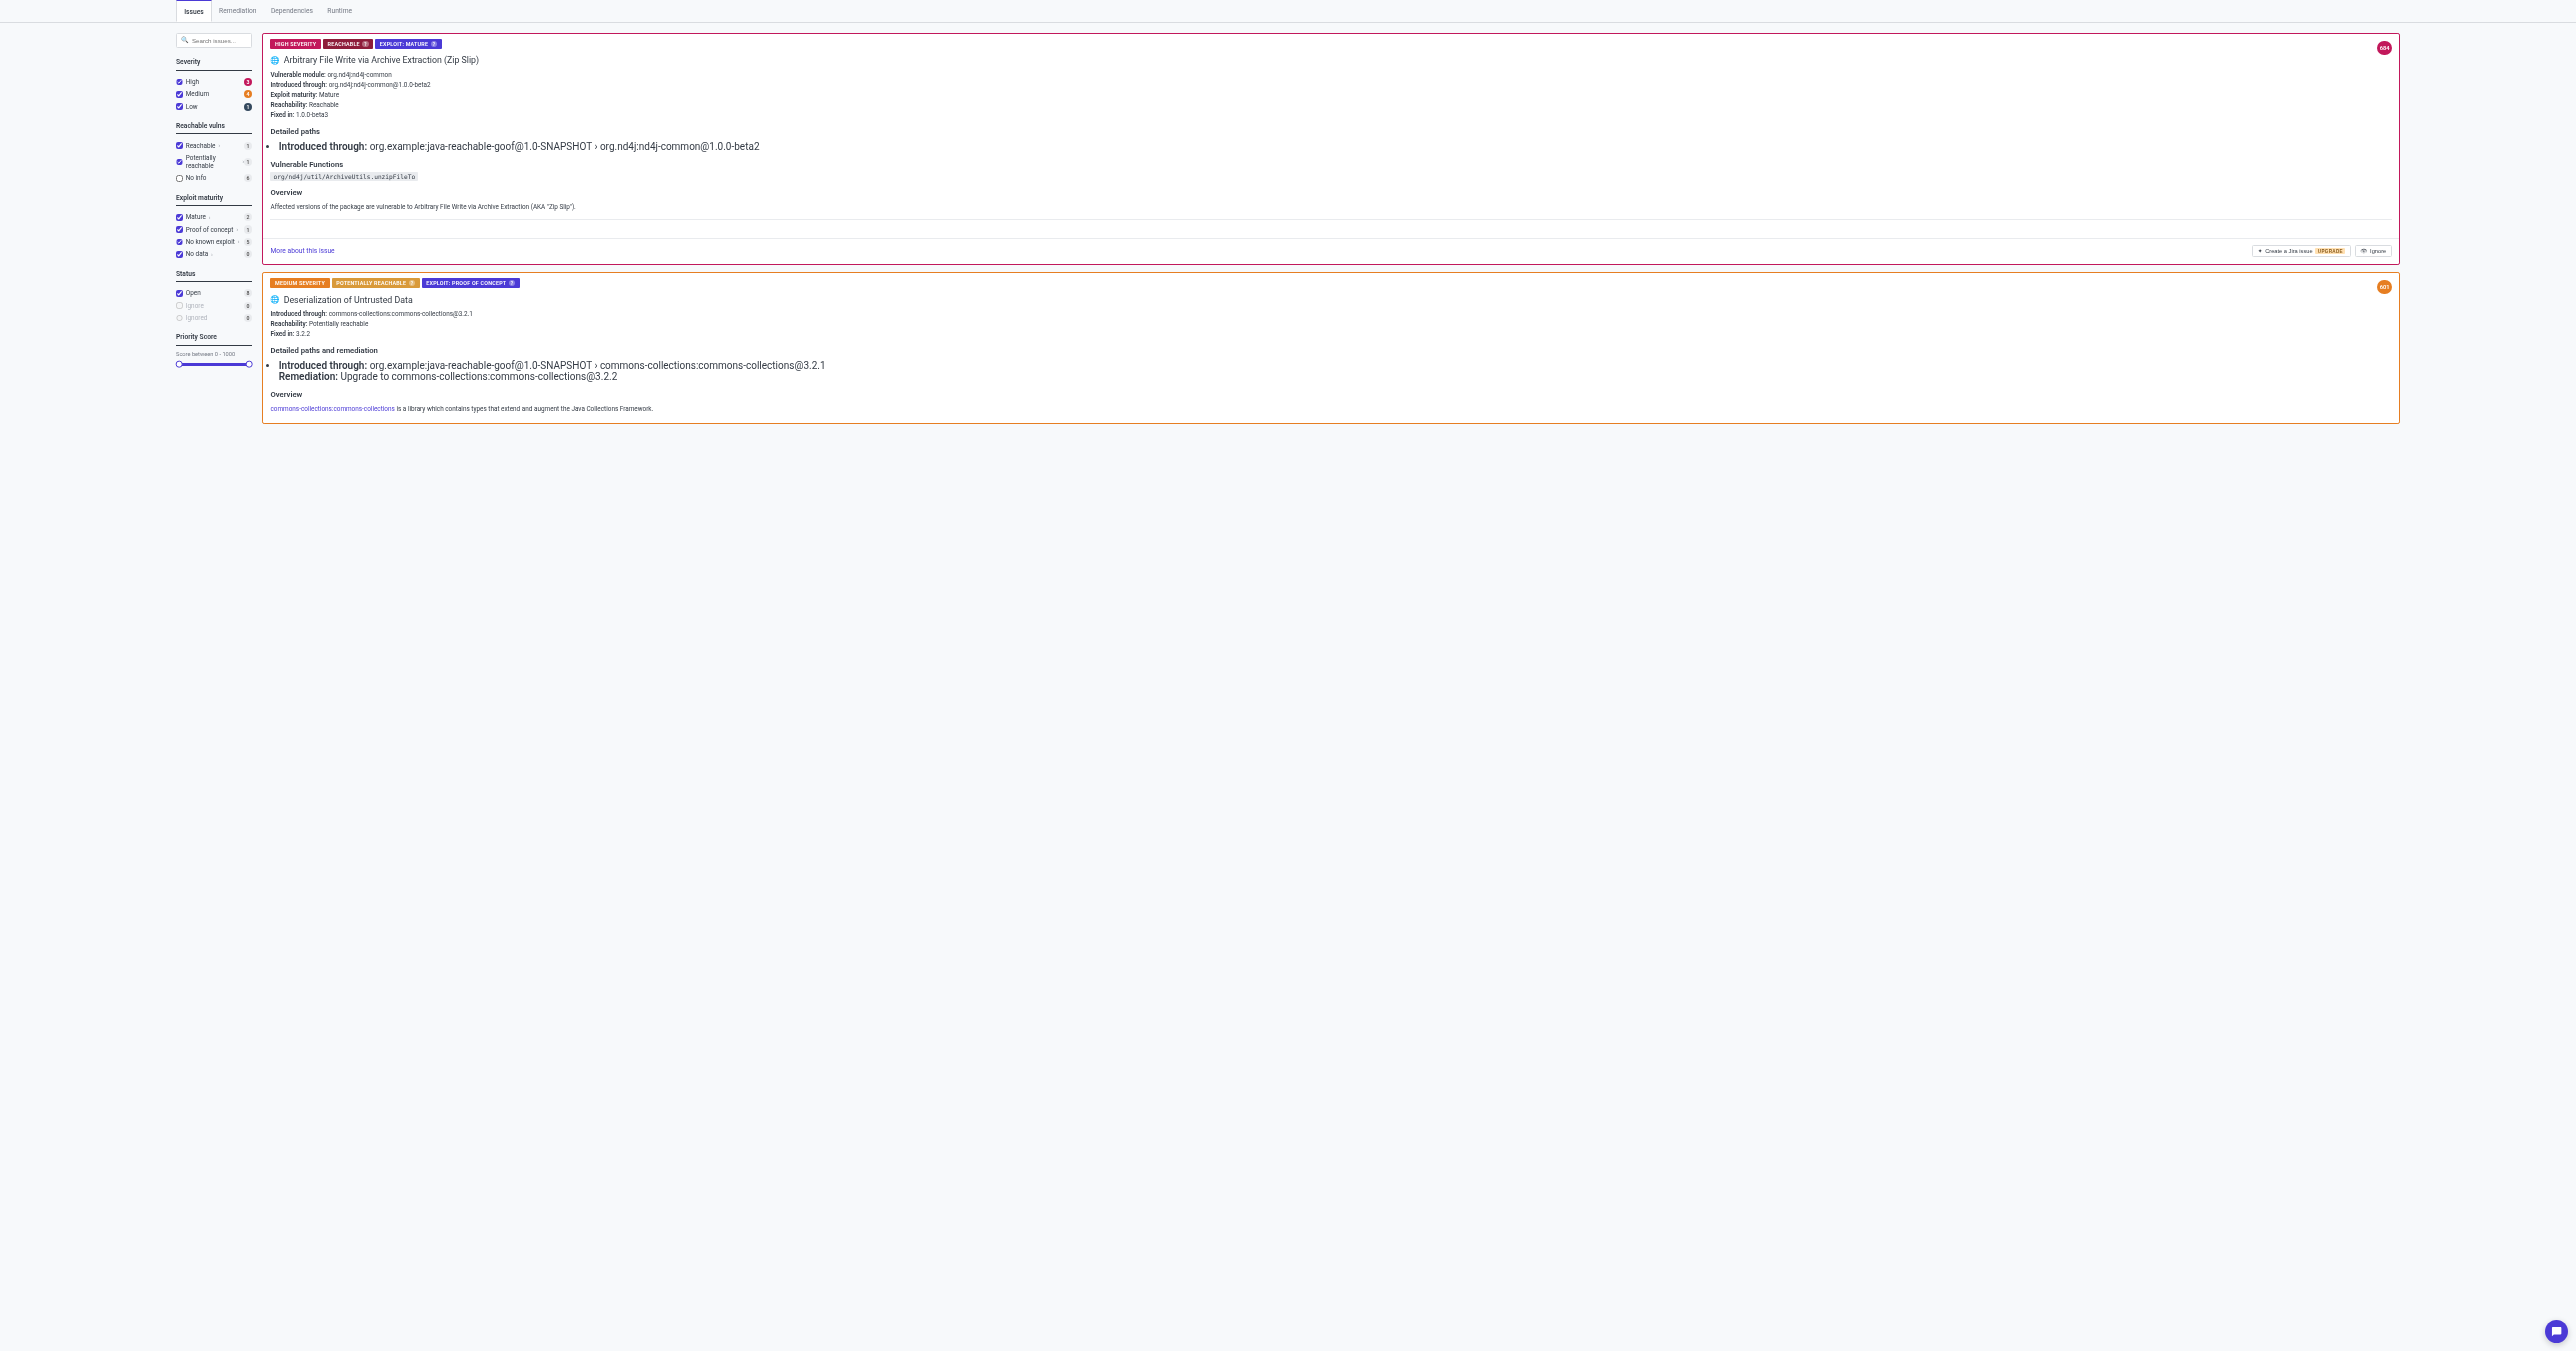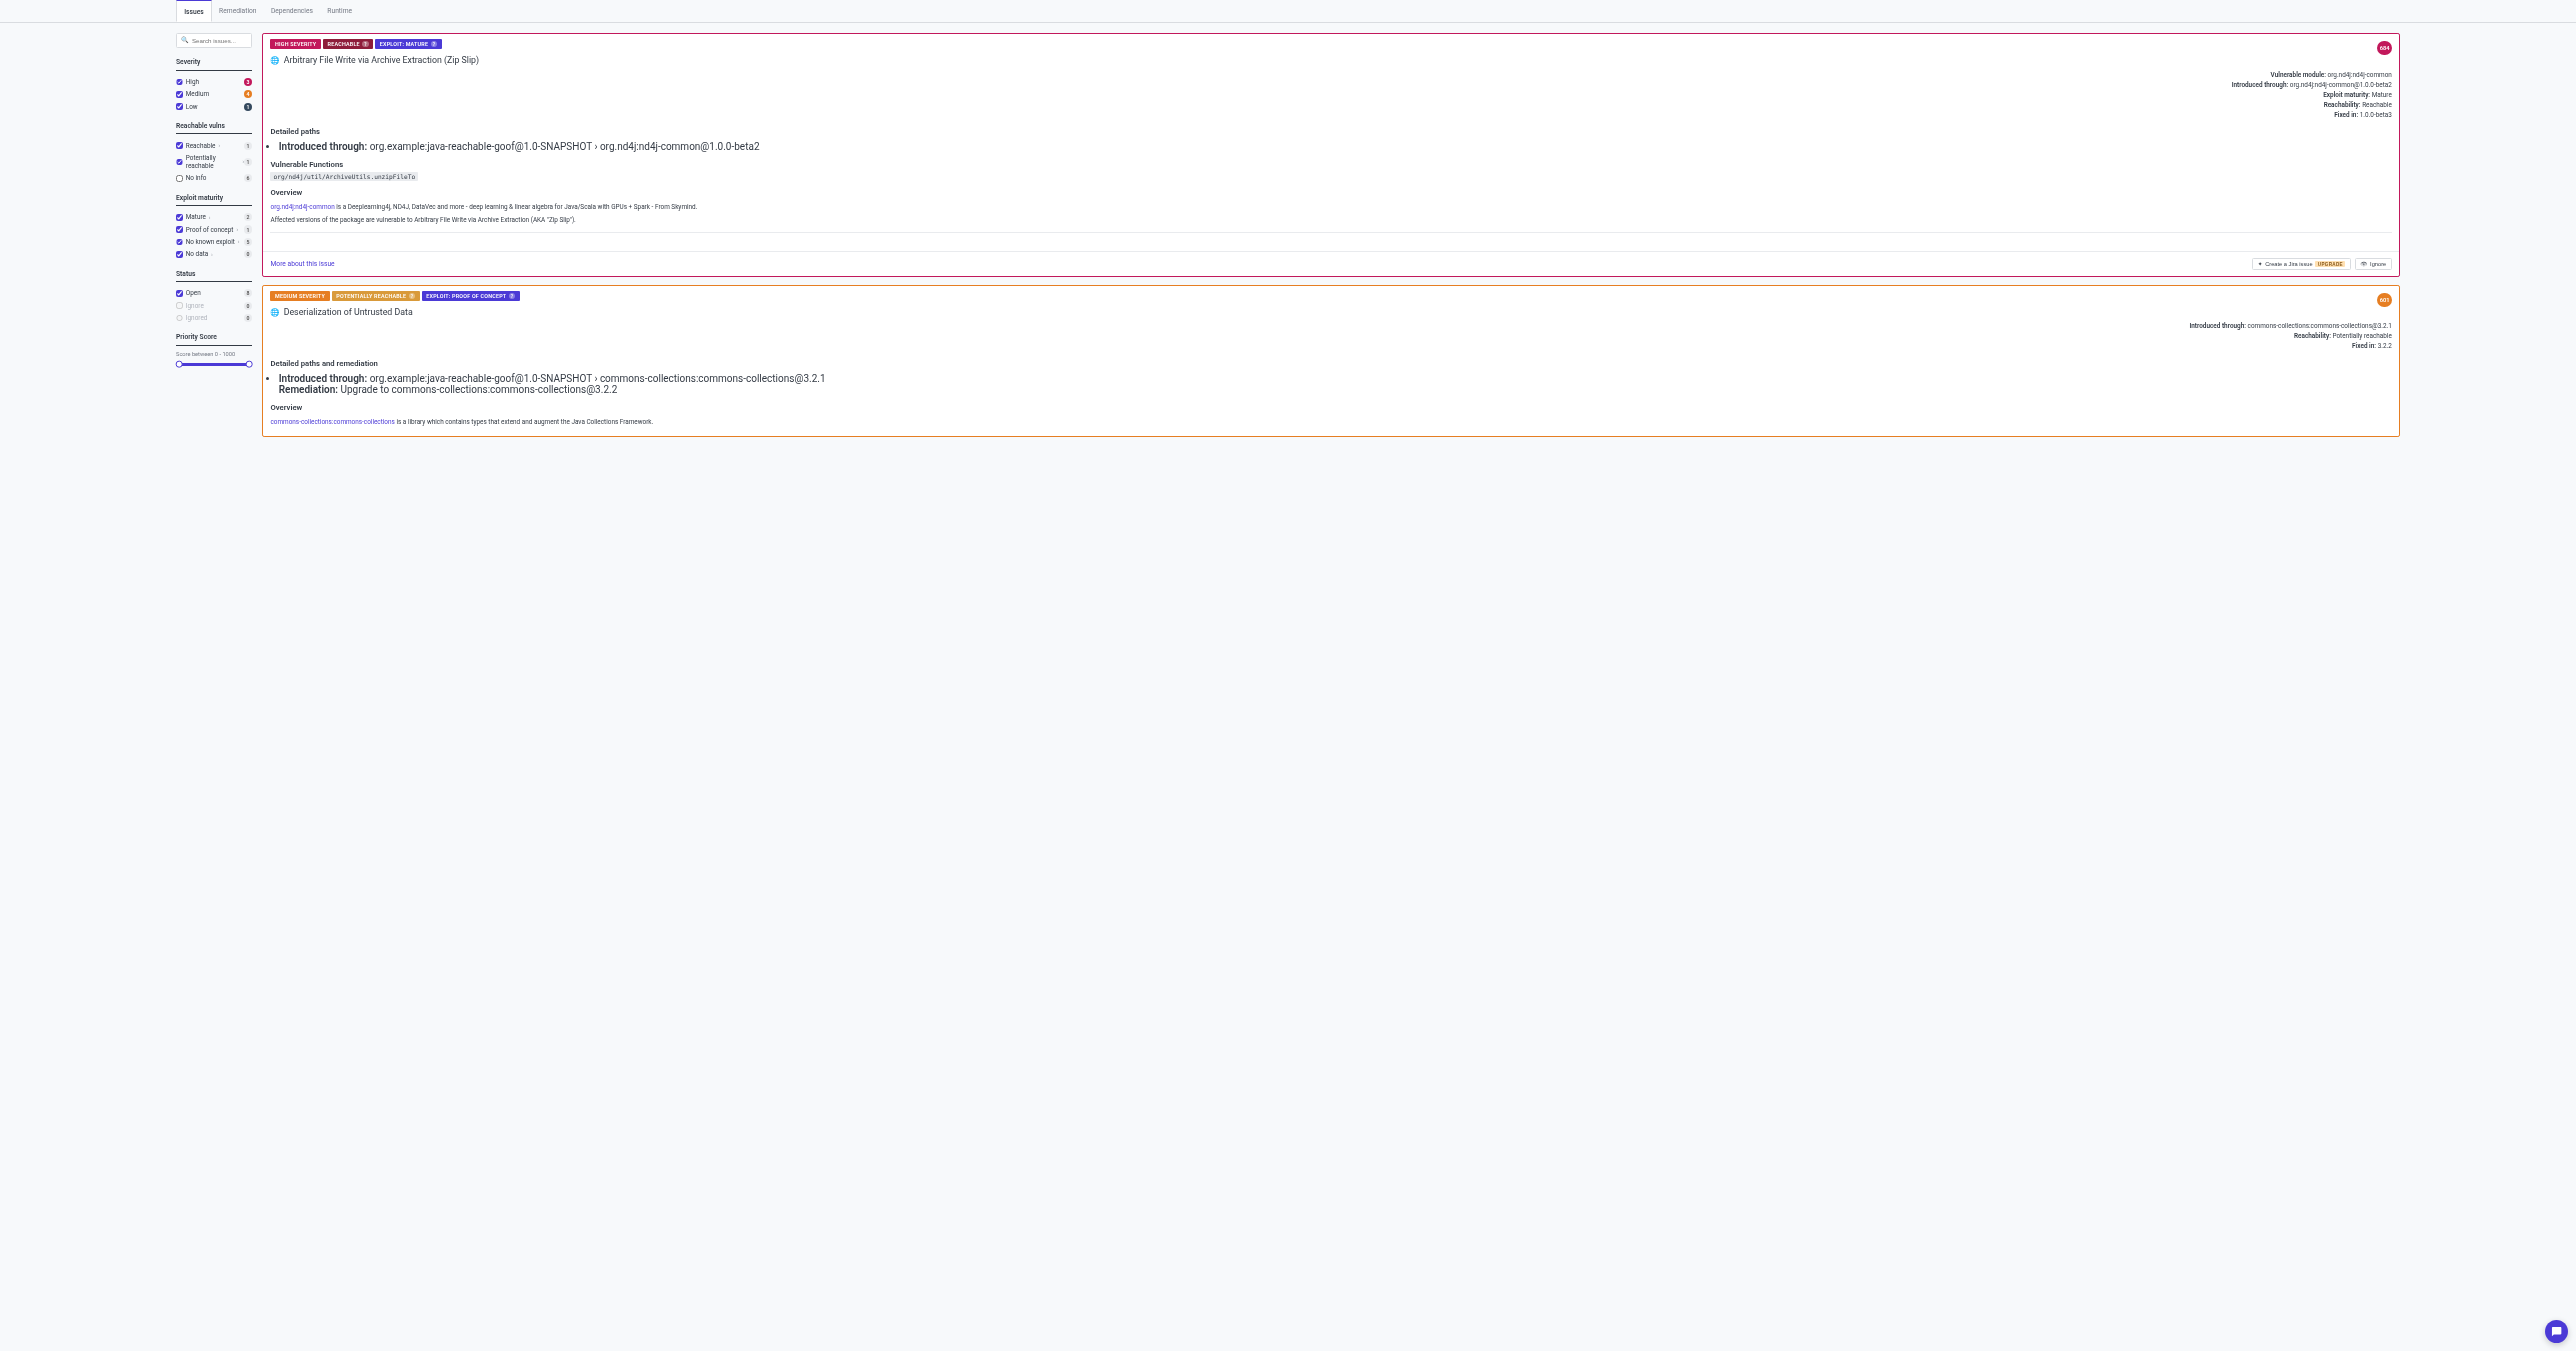--- a/index.html
+++ b/index.html
@@ -39,21 +39,21 @@
 .pill { padding: 2.1px 4.6px; border-radius: 1px; font-size: 5.4px; font-weight: 600; color: #fff; letter-spacing: 0.2px; display: inline-flex; align-items: center; gap: 2.6px; }
 .pill .help { display: inline-flex; width: 6.2px; height: 6.2px; border-radius: 50%; background: rgba(255,255,255,0.35); align-items: center; justify-content: center; font-size: 4.6px; }
 .pill.sev-high { background: #c2185b; }
 .pill.sev-medium { background: #e67e22; }
 .pill.reachable { background: #8e1c3a; }
 .pill.pot-reachable { background: #d99a3a; }
 .pill.exploit { background: #4b3ad6; }
 .issue-title { display: flex; align-items: center; gap: 3.6px; padding: 6.2px 7.2px 4.1px; font-size: 8.8px; font-weight: 400; color: #333a44; }
 .globe { color: #757a85; font-size: 7.7px; }
 .issue-body { padding: 0 7.2px 7.2px; }
-.meta-row { font-size: 6.4px; padding: 1px 0; text-align: right; }
+.meta-row { font-size: 6.4px; padding: 1px 0; }
 .meta-row .label { font-weight: 600; }
 .section-h { font-size: 7.7px; font-weight: 600; margin: 7.2px 0 4.1px; color: #333a44; }
 .path-list { padding-left: 8.2px; }
 .path-list li { list-style: disc; font-size: 10px; padding: 1px 0; }
 .code-inline { background: #e9ebee; padding: 1px 3.1px; border-radius: 1px; font-family: Menlo, monospace; font-size: 6.2px; }
 .overview-p { font-size: 6.4px; line-height: 1.7; padding: 1px 0; }
 .link { color: #4b3ad6; text-decoration: none; }
 .card-footer { display: flex; justify-content: space-between; align-items: center; padding: 6.2px 7.2px; border-top: 0.5px solid #e9ebee; margin-top: 5.2px; }
 .footer-actions { display: flex; gap: 3.6px; }
 .btn { border: 0.5px solid #d9dce0; background: #fff; border-radius: 1.5px; padding: 2.1px 4.6px; font-size: 5.7px; display: inline-flex; align-items: center; gap: 2.6px; cursor: pointer; color: #333a44; }
@@ -230,21 +230,20 @@
 
         <div class="section-h">Detailed paths</div>
         <ul class="path-list">
           <li><span class="label" style="font-weight:600">Introduced through:</span> <span>org.example:java-reachable-goof@1.0-SNAPSHOT › org.nd4j:nd4j-common@1.0.0-beta2</span></li>
         </ul>
 
         <div class="section-h">Vulnerable Functions</div>
         <span class="code-inline">org/nd4j/util/ArchiveUtils.unzipFileTo</span>
 
         <div class="section-h">Overview</div>
-        <p class="overview-p"><a class="link">org.nd4j:nd4j-common</a><span> is a Deeplearning4j, ND4J, DataVec and more - deep learning &amp; linear algebra for Java/Scala with GPUs + Spark - From Skymind.</span></p>
         <p class="overview-p">Affected versions of the package are vulnerable to Arbitrary File Write via Archive Extraction (AKA "Zip Slip").</p>
         <hr class="sep">
       </div>
       <div class="card-footer">
         <a class="link">More about this issue</a>
         <div class="footer-actions">
           <button class="btn">
               <span>✦</span>
               <span>Create a Jira issue</span>
               <span class="upgrade-tag">UPGRADE</span>

